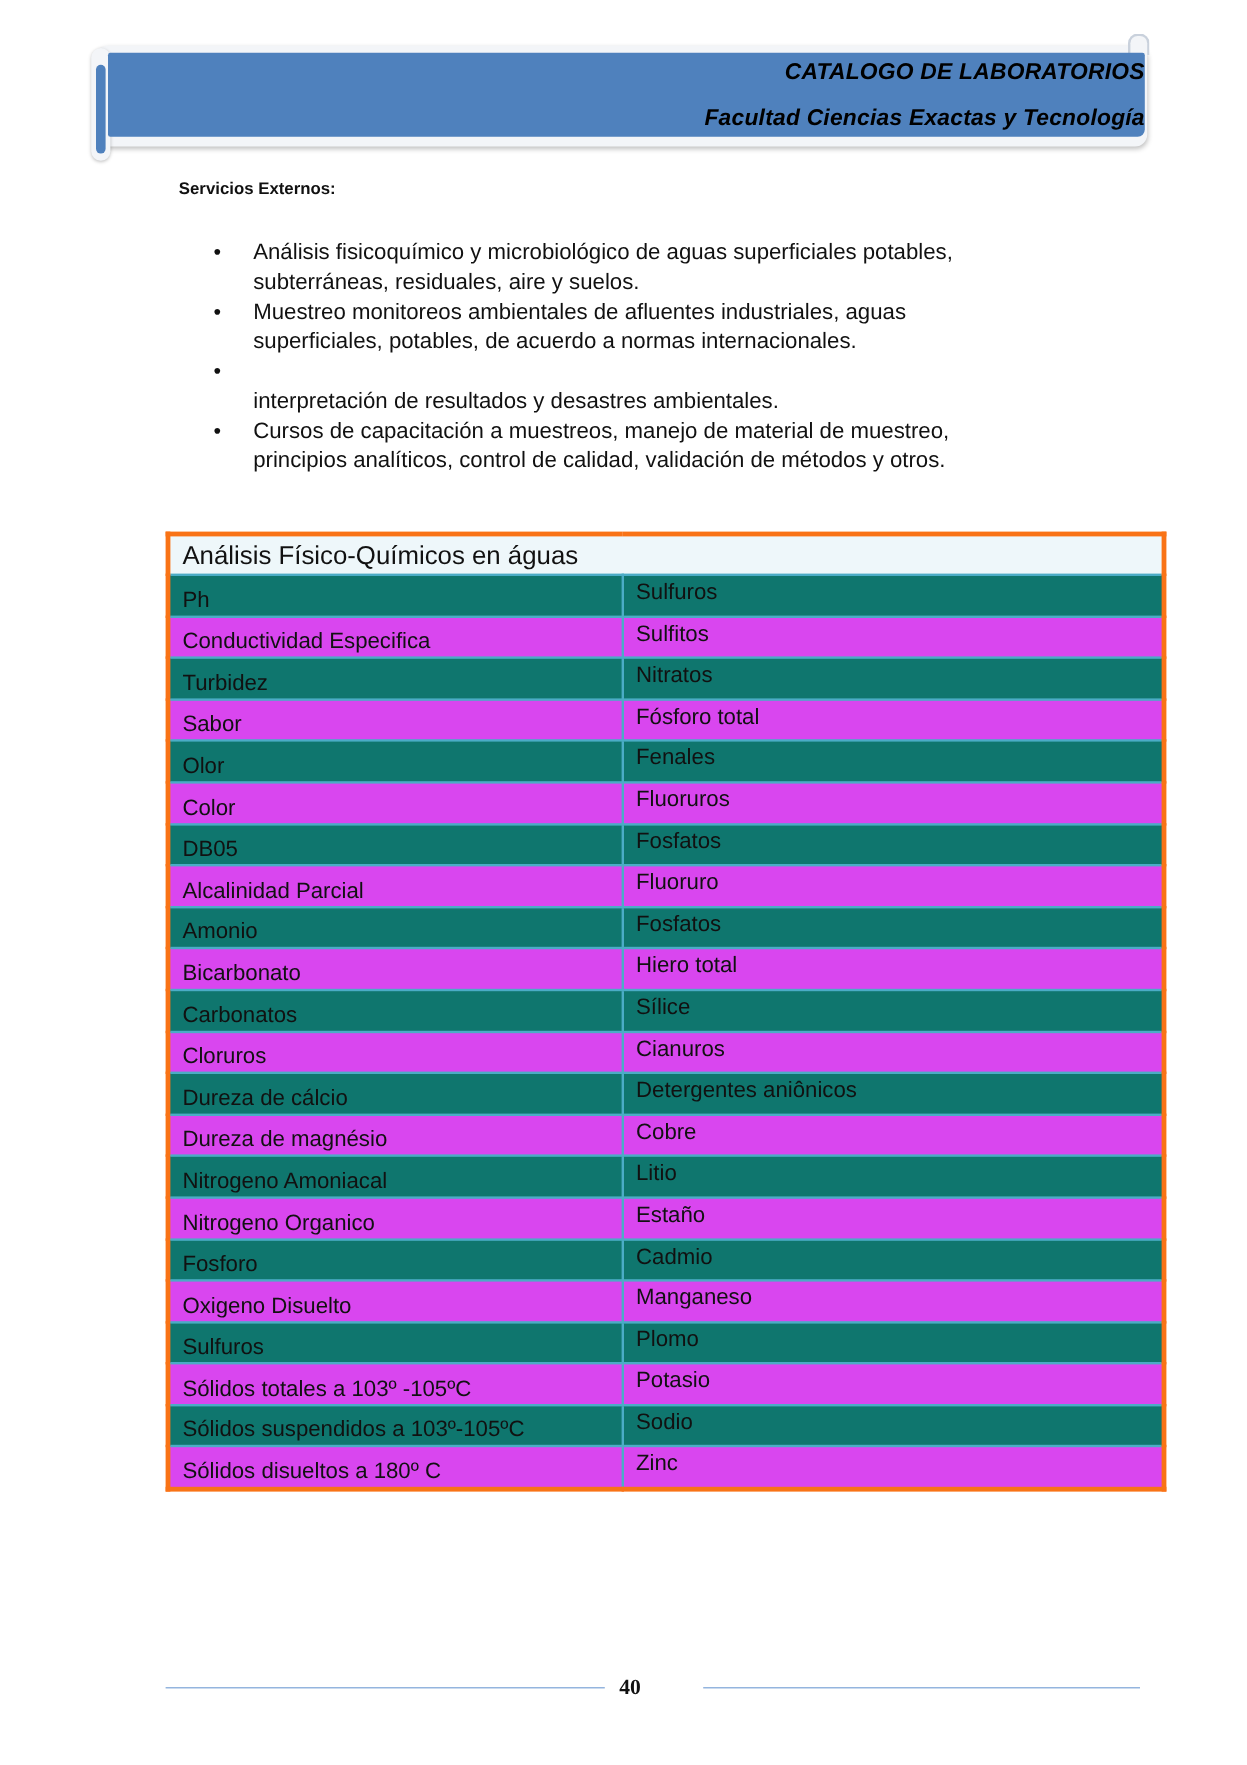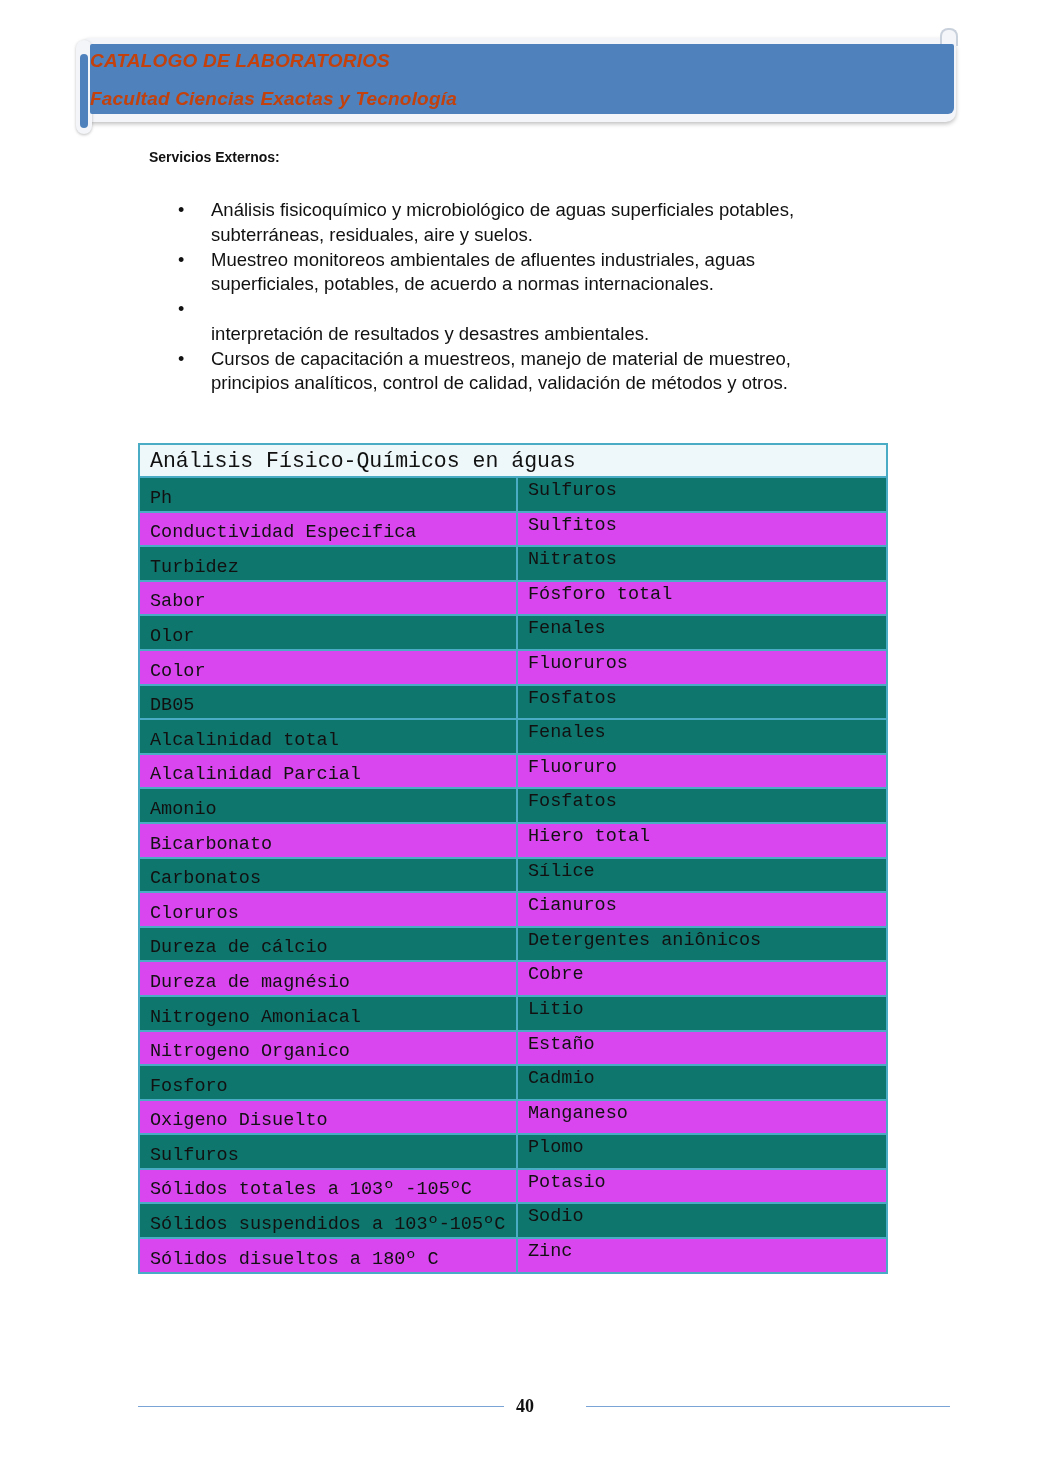--- a/index.html
+++ b/index.html
@@ -12,34 +12,34 @@
          background: #f3f5f8; border-radius: 10px;
          box-shadow: 0 2px 4px rgba(0,0,0,0.25); }
   .banner-main { position: absolute; left: 14px; top: 16px; width: 864px; height: 70px;
          background: #4f81bd; border-radius: 2px 2px 6px 2px; }
   .banner-curl-left { position: absolute; left: 0; top: 12px; width: 16px; height: 94px;
          background: #f3f5f8; border-radius: 8px; box-shadow: 0 1px 3px rgba(0,0,0,0.25); }
   .banner-curl-left::after { content: ""; position: absolute; left: 4px; top: 14px; width: 8px; height: 74px;
          background: #4f81bd; border-radius: 4px; }
   .banner-curl-right { position: absolute; right: 2px; top: 0; width: 14px; height: 16px;
          border: 2px solid #c9d1dc; border-bottom: none; border-radius: 8px 8px 0 0; background: #f3f5f8; }
-  .banner-title, .banner-subtitle { position: absolute; left: 14px; width: 864px; text-align: left;
-         font-weight: bold; font-style: italic; color: #c2410c; font-size: 19px; letter-spacing: 0.2px; }
+  .banner-title, .banner-subtitle { position: absolute; left: 14px; width: 864px; text-align: right;
+         font-weight: bold; font-style: italic; color: #000000; font-size: 19px; letter-spacing: 0.2px; }
   .banner-title { top: 22px; }
   .banner-subtitle { top: 60px; }
 
   
   .section-heading { position: absolute; left: 149px; top: 149px; font-size: 14px; font-weight: bold; }
   .services { position: absolute; left: 149px; top: 198px; width: 740px; margin: 0; padding: 0; list-style: none; }
   .services li { position: relative; padding-left: 62px; font-size: 18.5px; line-height: 24.5px; margin-bottom: 0.5px; }
   .services .bullet { position: absolute; left: 29px; top: 0; font-size: 18px; }
 
   
-  .analysis-table { position: absolute; left: 138px; top: 443px; width: 750px;
-         border-collapse: collapse; border: 2px solid #f97316; font-family: Liberation Mono, monospace; }
+  .analysis-table { position: absolute; left: 138px; top: 443px; width: 834px;
+         border-collapse: collapse; border: 4px solid #f97316; }
   .analysis-table td, .analysis-table th { border: 2px solid #4bacc6; padding: 0 10px; font-size: 18.5px;
          color: #111; font-weight: normal; text-align: left; }
   .analysis-table th { background: #eef7fa; height: 30px; font-size: 21.5px; padding-top: 1px; }
   .analysis-table td { height: 30.6px; }
   .analysis-table td.c1 { width: 356px; vertical-align: bottom; padding-bottom: 2px; }
   .analysis-table td.c2 { vertical-align: top; padding-top: 2px; }
   .analysis-table tr.odd td { background: #0f766e; }
   .analysis-table tr.even td { background: #d946ef; }
 
   
@@ -114,24 +114,20 @@
         <td class="c2">Fenales</td>
       </tr>
       <tr class="even">
         <td class="c1">Color</td>
         <td class="c2">Fluoruros</td>
       </tr>
       <tr class="odd">
         <td class="c1">DB05</td>
         <td class="c2">Fosfatos</td>
       </tr>
-      <tr class="odd">
-        <td class="c1">Alcalinidad total</td>
-        <td class="c2">Fenales</td>
-      </tr>
       <tr class="even">
         <td class="c1">Alcalinidad Parcial</td>
         <td class="c2">Fluoruro</td>
       </tr>
       <tr class="odd">
         <td class="c1">Amonio</td>
         <td class="c2">Fosfatos</td>
       </tr>
       <tr class="even">
         <td class="c1">Bicarbonato</td>

